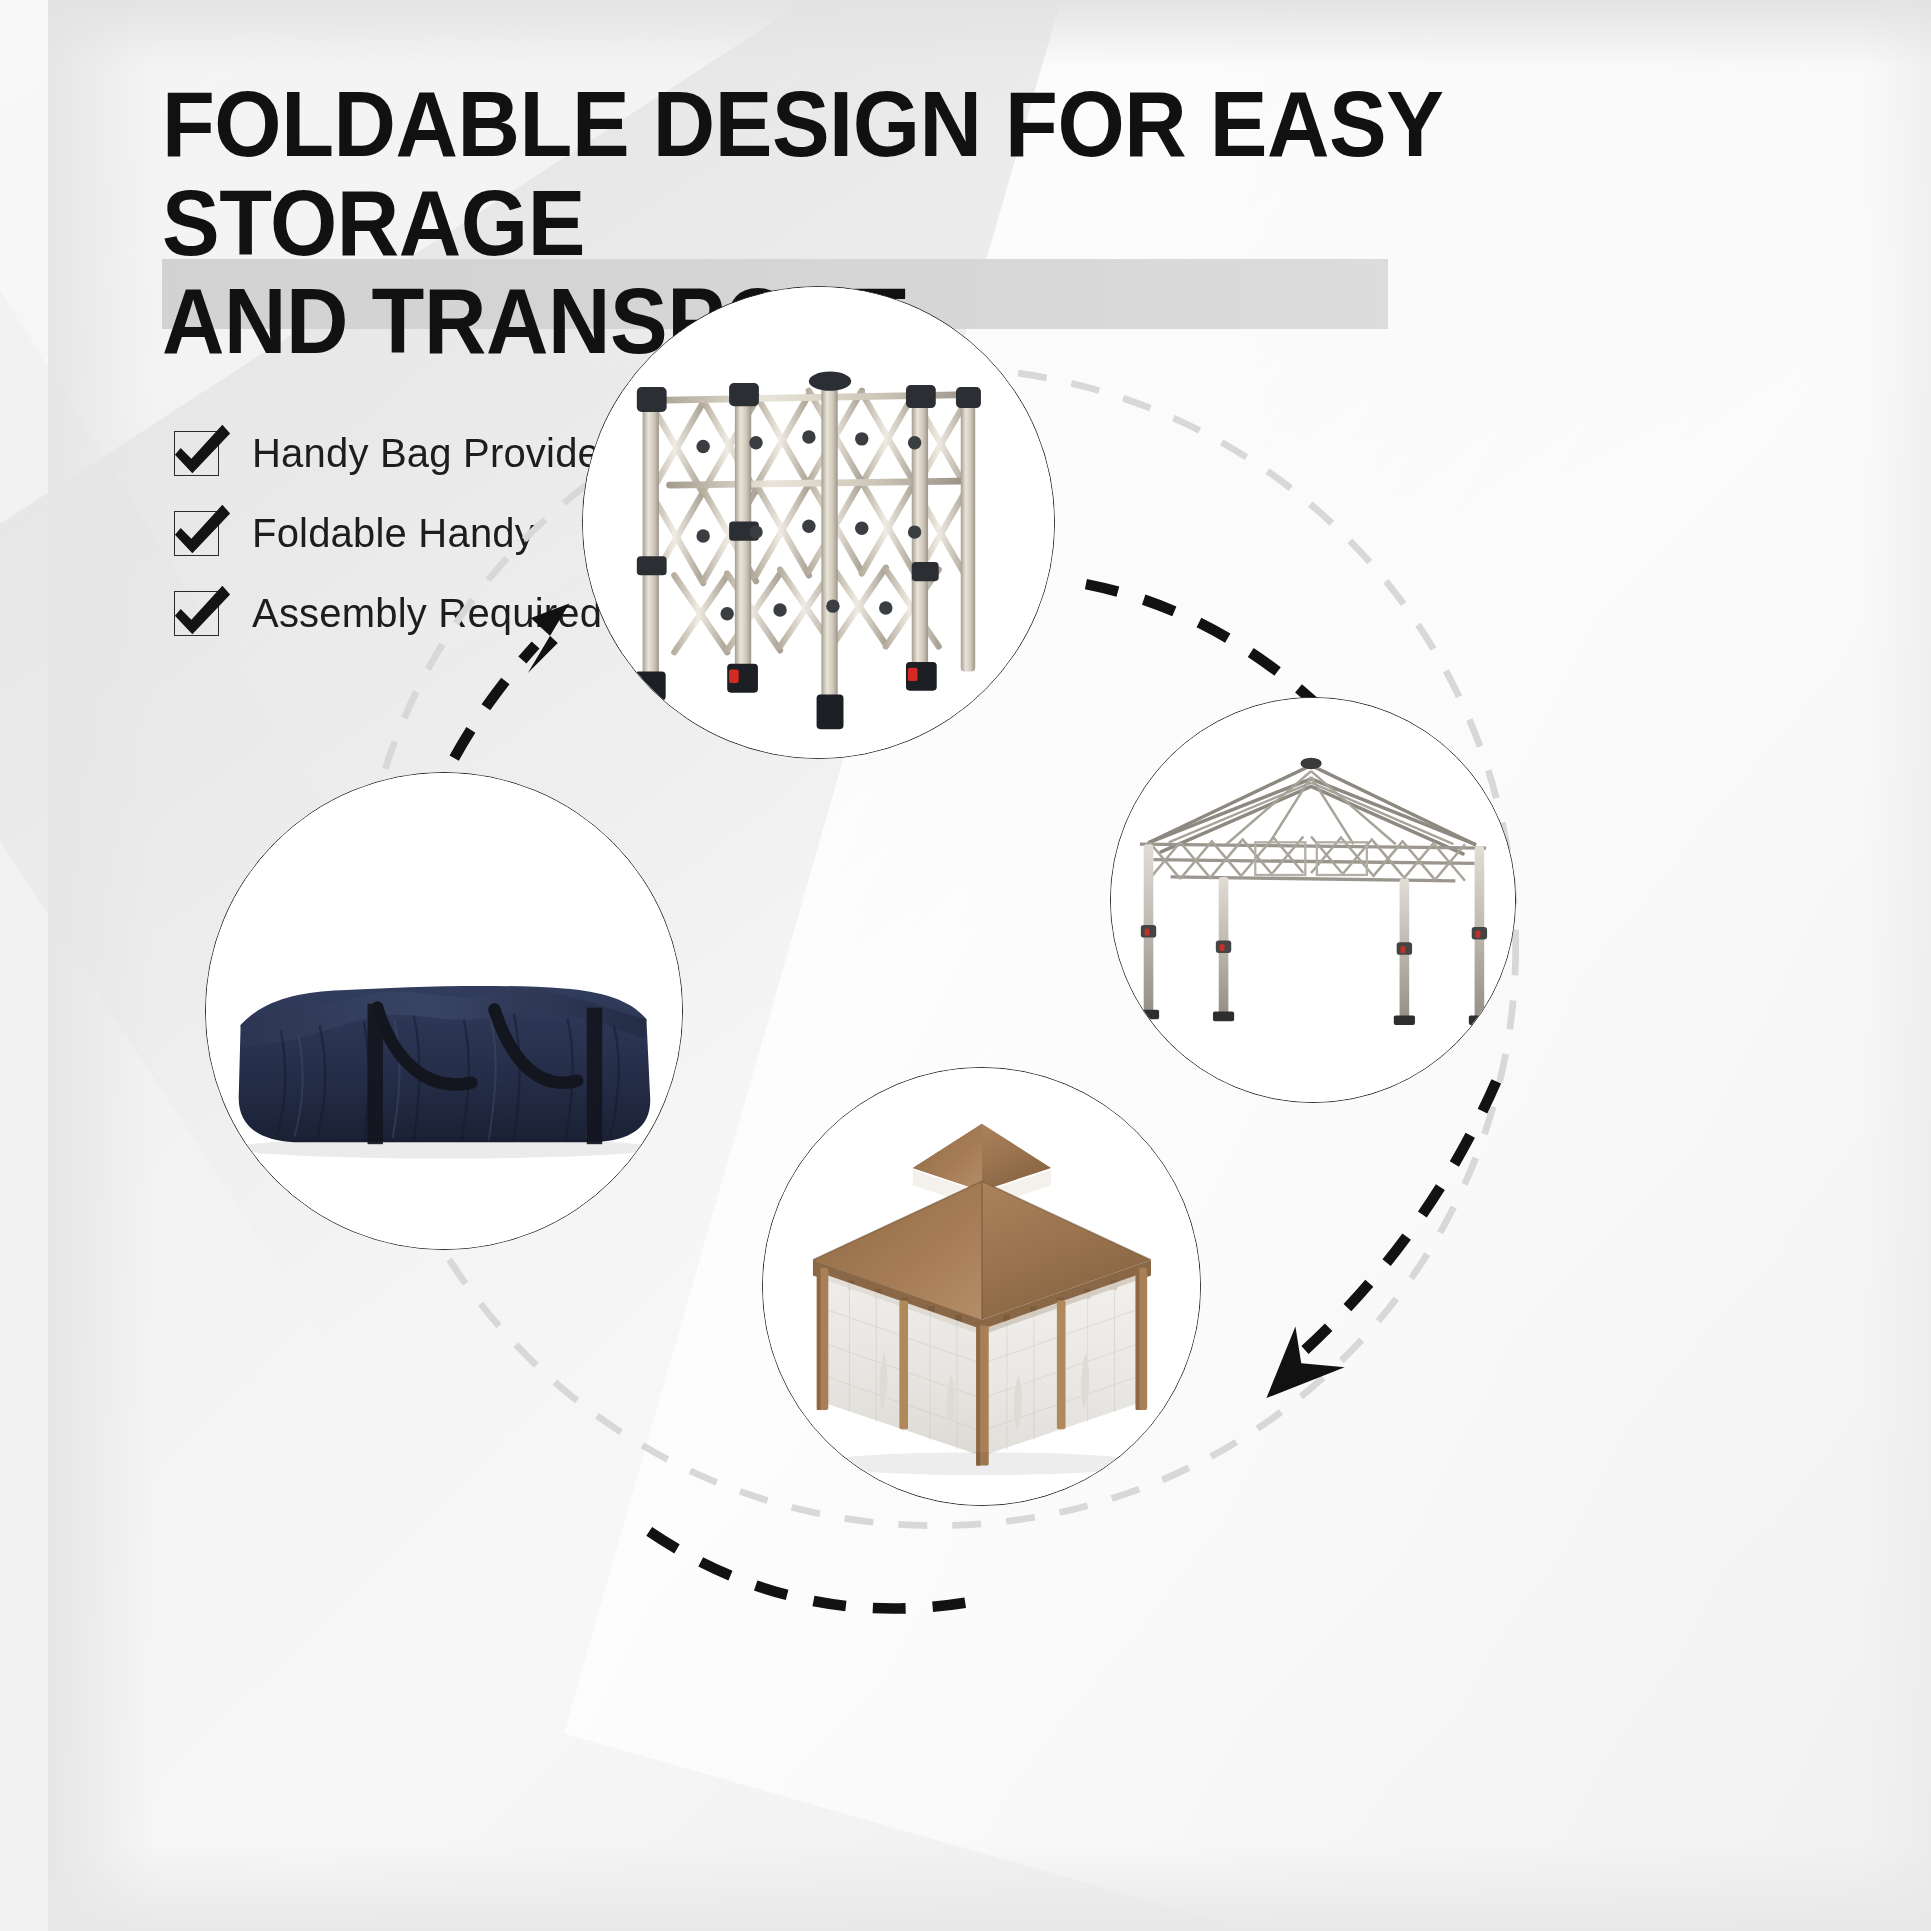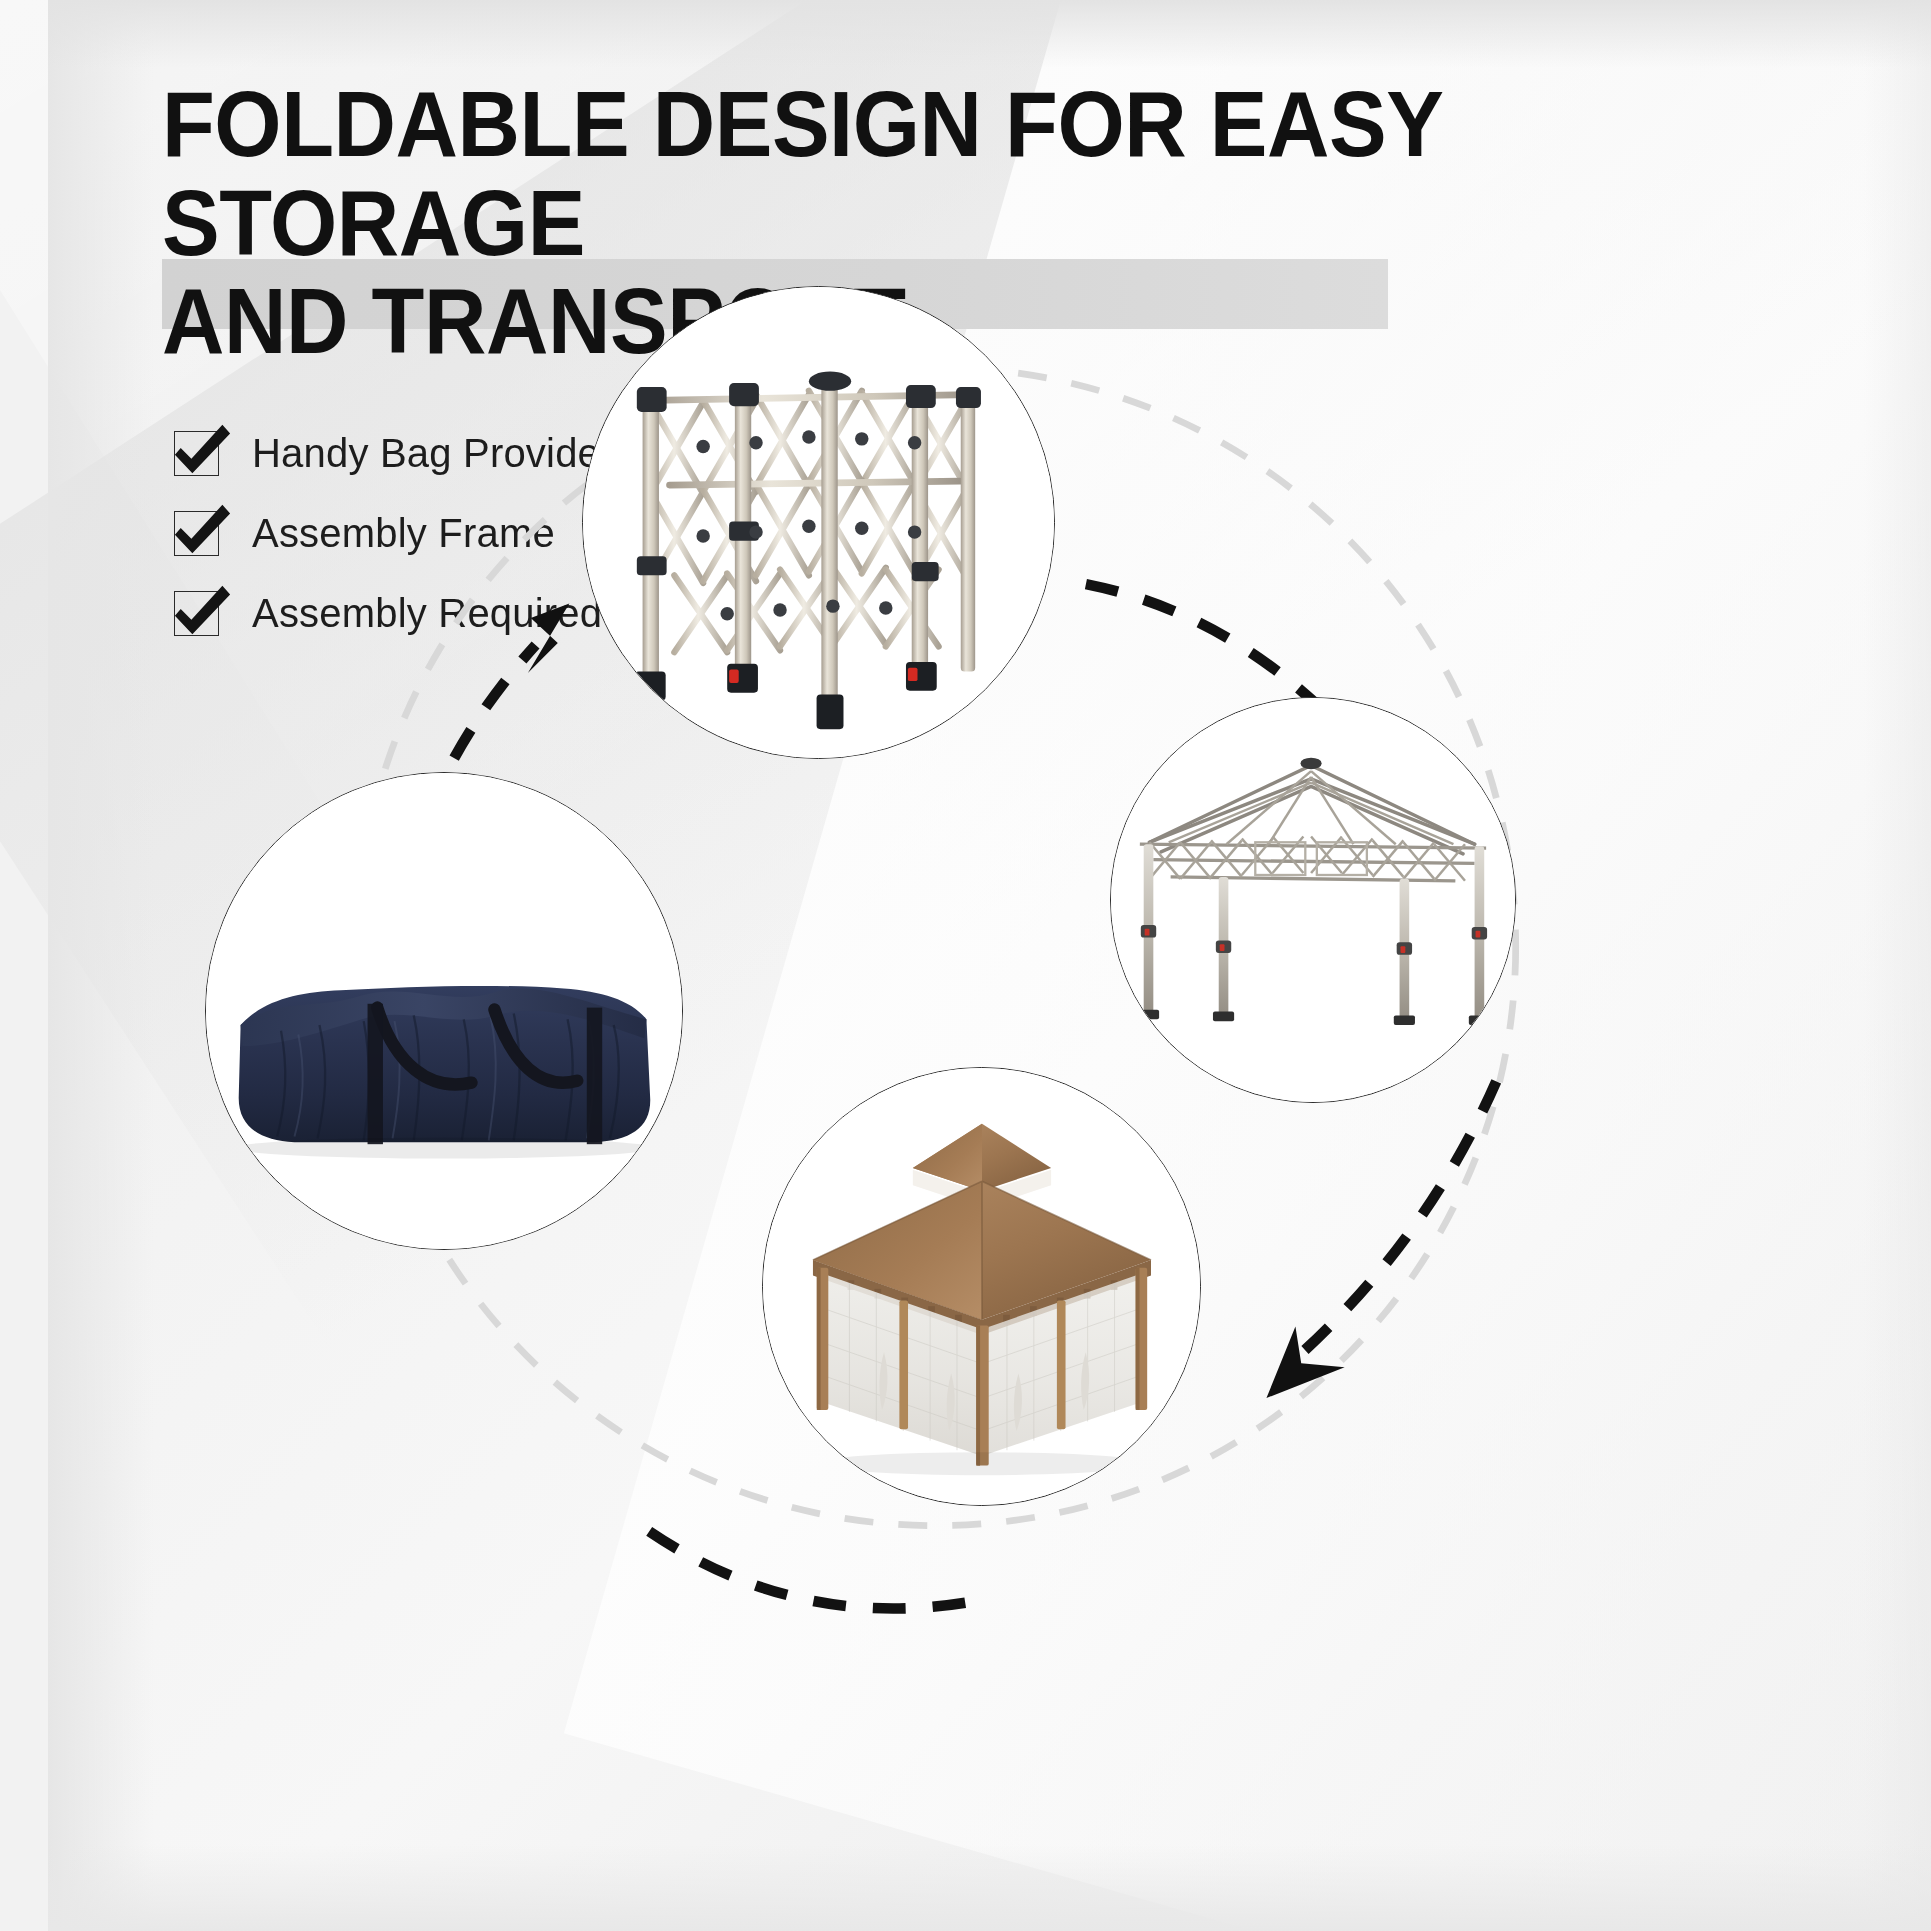--- a/index.html
+++ b/index.html
@@ -134,21 +134,21 @@
       </span>
       <span class="check-label">Handy Bag Provided</span>
     </div>
 
     <div class="check-row">
       <span class="check-box">
         <svg viewBox="0 0 64 64" aria-hidden="true">
           <path d="M9 31 L20 42 L52 7 L60 16 L21 57 L3 38 Z" fill="#141414"></path>
         </svg>
       </span>
-      <span class="check-label">Assembly Frame</span>
+      <span class="check-label">Foldable Handy</span>
     </div>
 
     <div class="check-row">
       <span class="check-box">
         <svg viewBox="0 0 64 64" aria-hidden="true">
           <path d="M9 31 L20 42 L52 7 L60 16 L21 57 L3 38 Z" fill="#141414"></path>
         </svg>
       </span>
       <span class="check-label">Assembly Required</span>
     </div>

